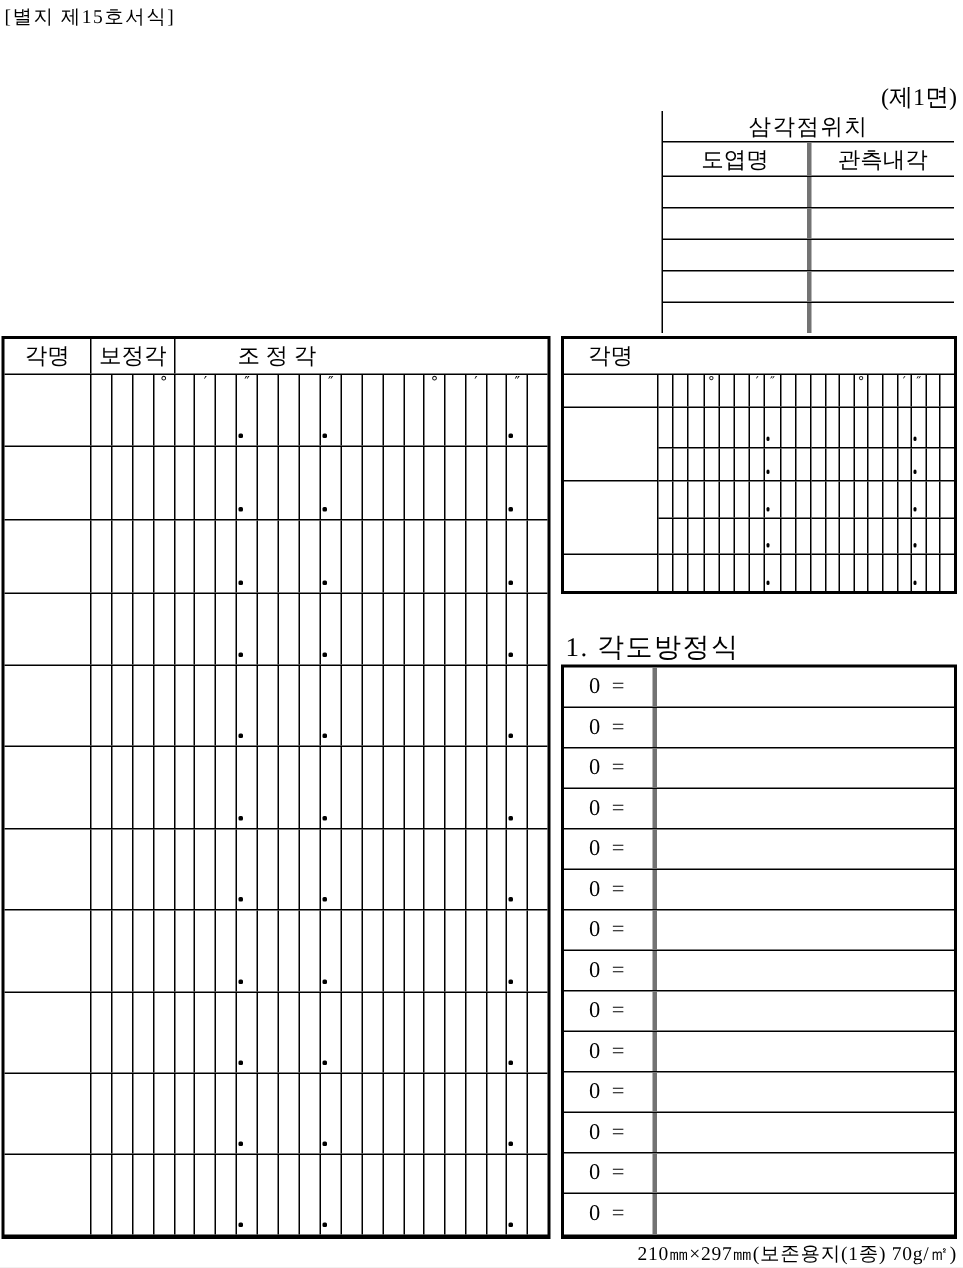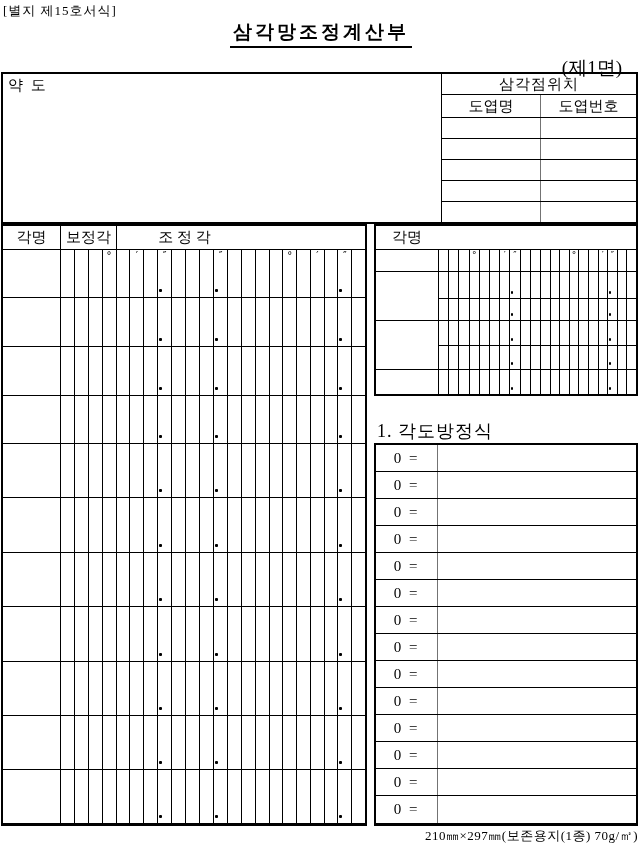--- a/index.html
+++ b/index.html
@@ -1,26 +1,26 @@
 <!DOCTYPE html>
 <html><head>
 <meta charset="utf-8">
 <style>
   *{margin:0;padding:0;box-sizing:border-box}
   html,body{background:#e8e8e8}
   .page{position:relative;width:642px;height:845px;background:#fff;color:#000;
         font-family:"Liberation Serif","DejaVu Serif",serif;overflow:hidden}
   .bb{border-bottom:1px solid #000}
   .bl{border-left:1px solid #000}
-  .br{border-right:1px solid #737373}
+  .br{border-right:3px solid #737373}
   .form-no{position:absolute;left:3px;top:2px;font-size:13px;letter-spacing:1px}
   .title-wrap{position:absolute;left:0;top:19px;width:100%;text-align:center}
   .title{display:inline-block;font-size:19px;font-weight:bold;letter-spacing:3px;
          border-bottom:2px solid #000;padding:0 3px 1px}
-  .page-note{position:absolute;right:20px;top:55px;font-size:19px}
+  .page-note{position:absolute;right:4px;top:55px;font-size:16px}
   
   .sketch-box{position:absolute;left:1px;top:72px;width:637px;height:152px;border:2px solid #000}
   .sketch-label{position:absolute;left:5px;top:2px;font-size:15px;letter-spacing:2px}
   
   .loc-table{position:absolute;left:441px;top:74px;width:195px;height:148px;
              border-left:1px solid #000;display:flex;flex-direction:column;font-size:15px}
   .loc-title{height:21px;display:flex;align-items:center;justify-content:center;letter-spacing:1px}
   .loc-head{height:23px;display:flex}
   .loc-c1{width:99px;display:flex;align-items:center;justify-content:center}
   .loc-c2{flex:1;display:flex;align-items:center;justify-content:center}
@@ -58,35 +58,29 @@
   .eqvalue{flex:1}
   .footer{position:absolute;right:4px;top:827px;font-size:13px;letter-spacing:0.5px}
 </style>
 </head>
 <body>
 
 <div class="page">
 
   <div class="form-no">[별지 제15호서식]</div>
 
-  <div class="title-wrap">
-    <span class="title">삼각망조정계산부</span>
-  </div>
 
   <div class="page-note">(제1면)</div>
 
-  <div class="sketch-box">
-    <span class="sketch-label">약 도</span>
-  </div>
 
   <div class="loc-table">
     <div class="loc-title bb">삼각점위치</div>
     <div class="loc-head bb">
       <div class="loc-c1 br">도엽명</div>
-      <div class="loc-c2">도엽번호</div>
+      <div class="loc-c2">관측내각</div>
     </div>
     <div class="loc-rows" id="loc-rows">
         <div class="loc-row bb">
           <div class="loc-c1 br"></div>
           <div class="loc-c2"></div>
         </div>
         <div class="loc-row bb">
           <div class="loc-c1 br"></div>
           <div class="loc-c2"></div>
         </div>

